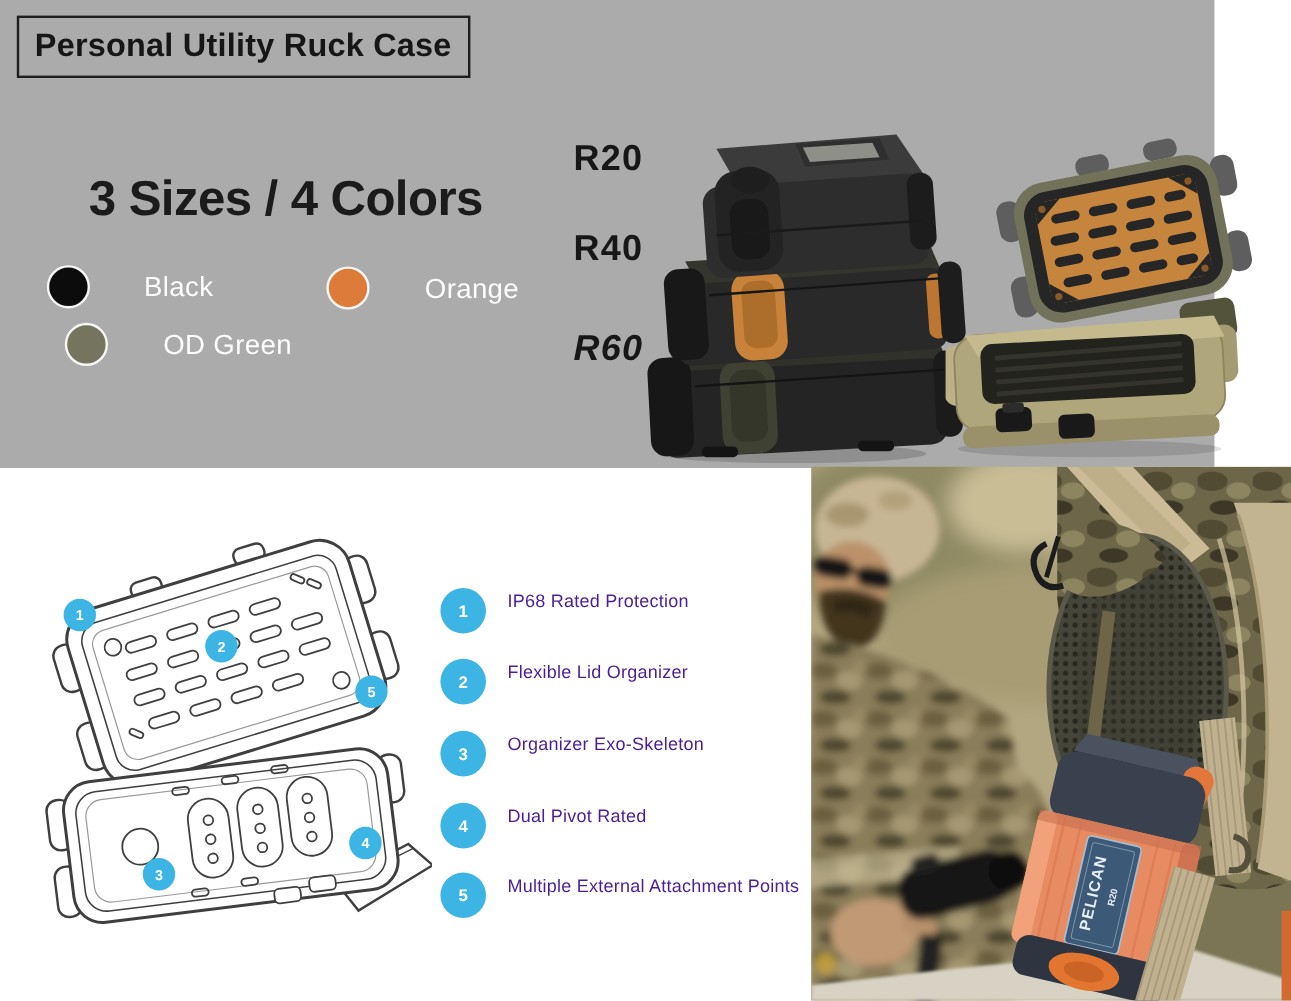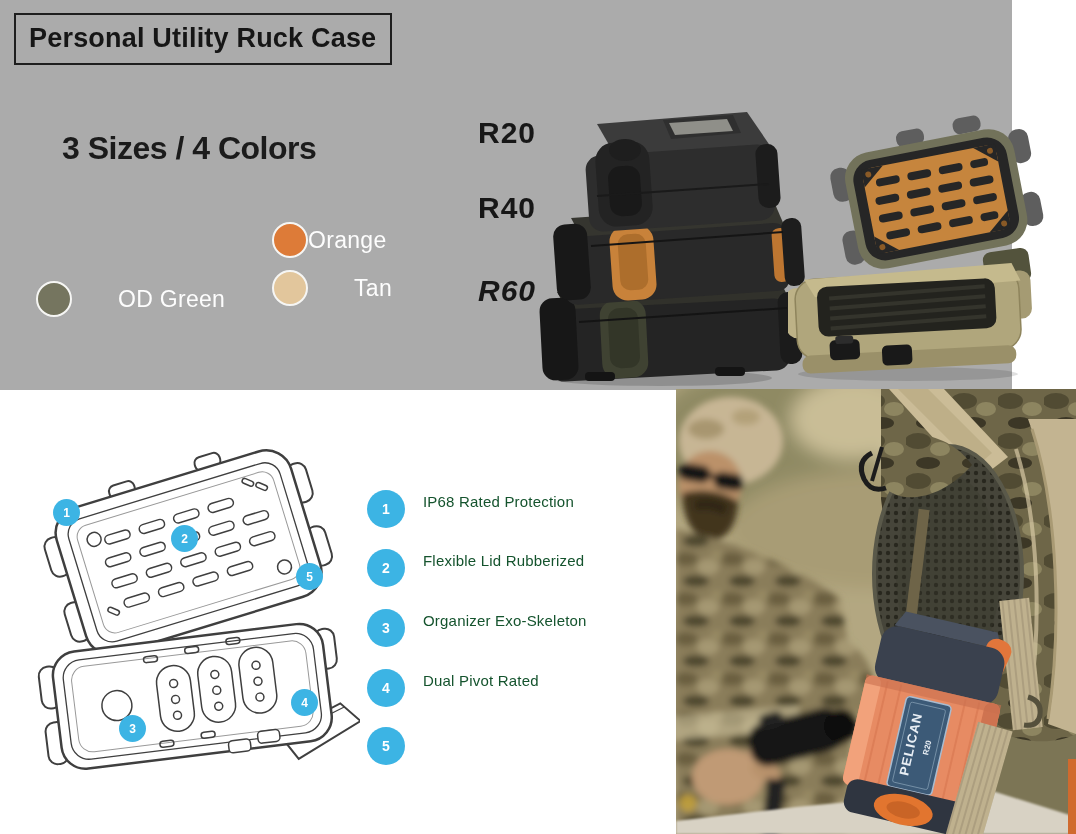--- a/index.html
+++ b/index.html
@@ -3,74 +3,74 @@
 <meta charset="utf-8">
 <style>
   html,body{margin:0;padding:0;background:#ffffff;}
   .page{position:relative;width:1076px;height:834px;overflow:hidden;
         font-family:"Liberation Sans",sans-serif;background:#ffffff;}
   
   .hero{position:absolute;left:0;top:0;width:1012px;height:390px;background:#ababab;}
   .title-box{position:absolute;left:14px;top:13px;border:2px solid #1e1e1e;
              padding:8px 14px 9px 13px;}
   .title-box span{font-size:27px;font-weight:800;color:#161616;letter-spacing:.2px;}
-  .sizes-heading{position:absolute;left:62px;top:130px;margin:0;font-size:32px;
+  .sizes-heading{position:absolute;left:62px;top:130px;margin:12px;font-size:41px;
                  font-weight:800;color:#1b1b1b;letter-spacing:-.5px;white-space:pre;}
   .swatch{position:absolute;display:flex;align-items:center;}
   .swatch .dot{width:36px;height:36px;border-radius:50%;border:2px solid #f6f6f4;box-sizing:border-box;}
   .swatch .lbl{color:#fdfdfd;font-size:23px;font-weight:500;letter-spacing:.3px;}
   .sw-black{left:39px;top:221px;}  .sw-black .lbl{margin-left:45px;}
-  .sw-orange{left:272px;top:222px;}.sw-orange .lbl{text-align:center;}
-  .sw-green{left:36px;top:269px;margin-top:12px;}  .sw-green .lbl{margin-left:46px;}
+  .sw-orange{left:272px;top:222px;}.sw-orange .lbl{margin-left:46px;text-align:center;}
+  .sw-green{left:54px;top:269px;}  .sw-green .lbl{margin-left:46px;}
   .sw-tan{left:272px;top:270px;}   .sw-tan .lbl{margin-left:46px;}
   .size-label{position:absolute;left:478px;font-size:30px;font-weight:700;
               color:#171717;letter-spacing:1px;}
   .size-r20{top:116px;} .size-r40{top:191px;text-align:right;} .size-r60{top:274px;font-style:italic;}
   .hero-img{position:absolute;}
   
   .diagram-svg{position:absolute;left:8px;top:448px;}
   .callout{position:absolute;width:27px;height:27px;border-radius:50%;background:#3cb4e4;
            display:flex;align-items:center;justify-content:center;
            color:#fff;font-size:12px;font-weight:700;}
   .co-1{left:53px;top:499px;} .co-2{left:171px;top:525px;} .co-3{left:119px;top:715px;}
   .co-4{left:291px;top:689px;} .co-5{left:296px;top:563px;}
   .features{position:absolute;left:367px;top:490px;width:306px;height:290px;}
   .feature{position:absolute;left:0;width:306px;height:40px;}
   .f-1{top:0;} .f-2{top:59px;} .f-3{top:119px;} .f-4{top:179px;} .f-5{top:237px;}
   .feature .badge{position:absolute;left:0;top:0;width:38px;height:38px;border-radius:50%;
                   background:#3cb4e4;display:flex;align-items:center;justify-content:center;
                   color:#fff;font-size:14px;font-weight:700;}
-  .feature .txt{position:absolute;left:56px;top:3px;font-size:15px;color:#14532d;
+  .feature .txt{position:absolute;left:56px;top:3px;font-size:15px;color:#4c1d95;
                 letter-spacing:.2px;white-space:nowrap;}
   .photo-svg{position:absolute;left:676px;top:389px;}
 </style>
 </head>
 <body>
 
 <div class="page">
 
   <section class="hero" style="background-color: rgb(171, 171, 171);">
 
     <div class="title-box">
       <span>Personal Utility Ruck Case</span>
     </div>
 
     <h2 class="sizes-heading">3 Sizes / 4 Colors</h2>
 
+    <div class="swatch sw-black">
+      <div class="dot" style="background-color: rgb(12, 12, 12);"></div>
+      <div class="lbl">Black</div>
+    </div>
     <div class="swatch sw-orange">
       <div class="dot" style="background-color: rgb(221, 123, 56);"></div>
       <div class="lbl">Orange</div>
     </div>
     <div class="swatch sw-green">
       <div class="dot" style="background-color: rgb(117, 117, 95);"></div>
       <div class="lbl">OD Green</div>
-    </div>
-    <div class="swatch sw-tan">
-      <div class="dot" style="background-color: rgb(226, 198, 156);"></div>
-      <div class="lbl">Tan</div>
     </div>
 
     <div class="size-label size-r20">R20</div>
     <div class="size-label size-r40">R40</div>
     <div class="size-label size-r60">R60</div>
 
     <svg class="hero-img" style="left:535px;top:86px;" width="270" height="300" viewBox="0 0 270 300">
       <ellipse cx="125" cy="292" rx="112" ry="8" fill="rgba(0,0,0,0.16)"></ellipse>
 
       <g>
@@ -269,38 +269,39 @@
     <div class="feature f-1">
       <div class="badge" style="background-color: rgb(60, 180, 228);">
           <span>1</span>
         </div>
       <div class="txt">IP68 Rated Protection</div>
     </div>
     <div class="feature f-2">
       <div class="badge" style="background-color: rgb(60, 180, 228);">
           <span>2</span>
         </div>
-      <div class="txt">Flexible Lid Rubberized</div>
+      <div class="txt">Flexible Lid Organizer</div>
     </div>
     <div class="feature f-3">
       <div class="badge" style="background-color: rgb(60, 180, 228);">
           <span>3</span>
         </div>
       <div class="txt">Organizer Exo-Skeleton</div>
     </div>
     <div class="feature f-4">
       <div class="badge" style="background-color: rgb(60, 180, 228);">
           <span>4</span>
         </div>
       <div class="txt">Dual Pivot Rated</div>
     </div>
     <div class="feature f-5">
       <div class="badge" style="background-color: rgb(60, 180, 228);">
           <span>5</span>
         </div>
+      <div class="txt">Multiple External Attachment Points</div>
     </div>
   </div>
 
   <svg class="photo-svg" width="400" height="445" viewBox="0 0 400 445">
     <defs>
       <filter id="pb8" x="-30%" y="-30%" width="160%" height="160%">
           <feGaussianBlur stdDeviation="9"></feGaussianBlur>
         </filter>
       <filter id="pb3" x="-30%" y="-30%" width="160%" height="160%">
           <feGaussianBlur stdDeviation="3"></feGaussianBlur>

